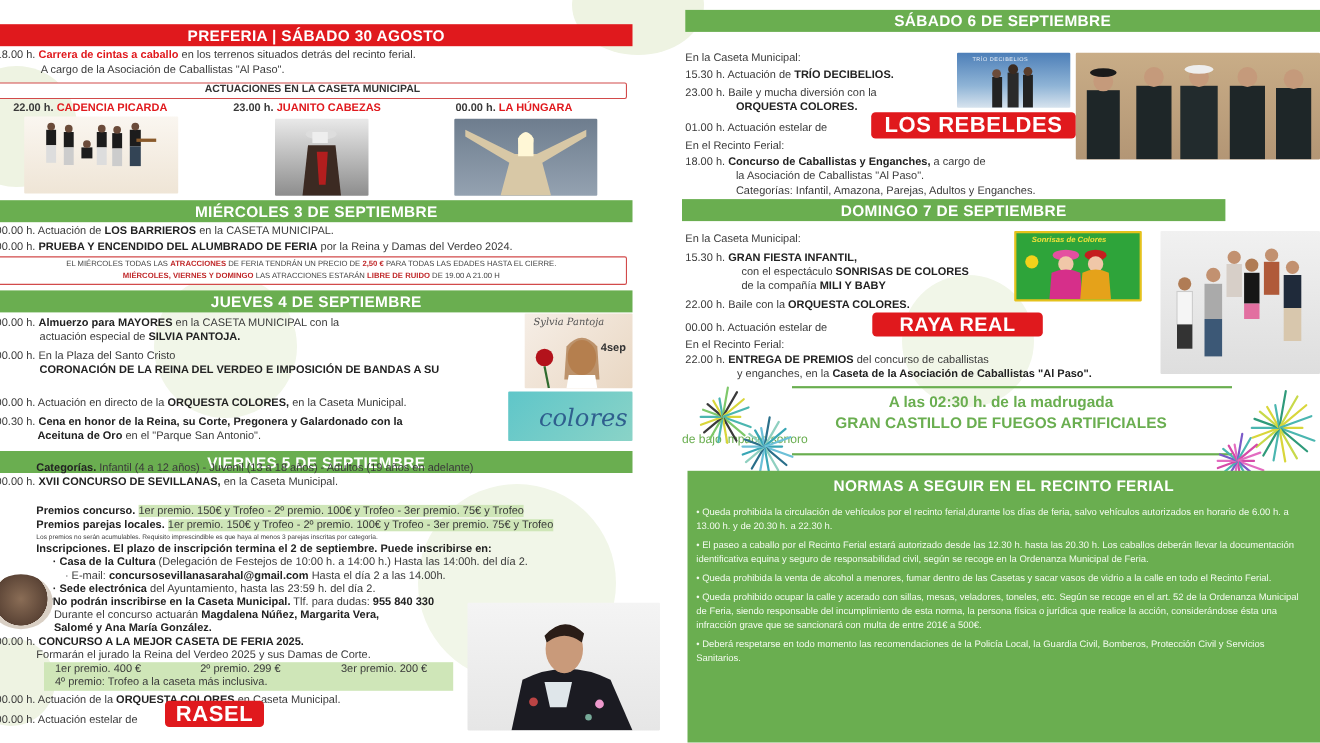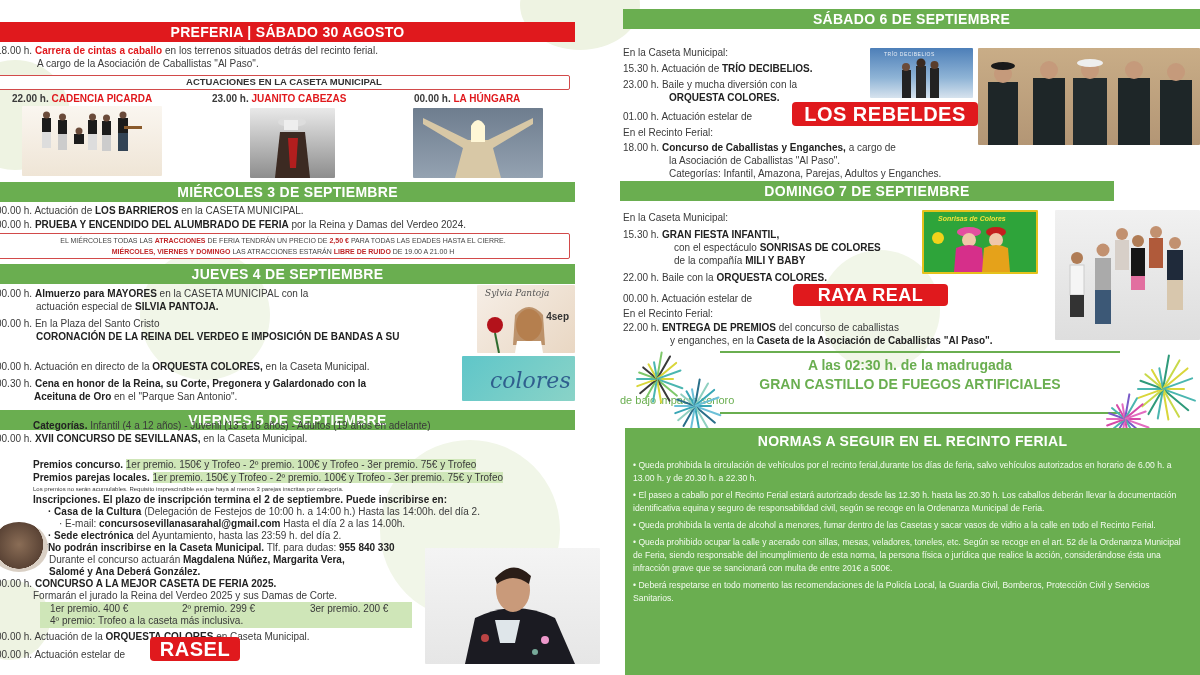--- a/index.html
+++ b/index.html
@@ -169,21 +169,21 @@
   </div>
   <div class="line" style="left:48px;top:530px">
     <b>· Sede electrónica</b> <span>del Ayuntamiento, hasta las 23:59 h. del día 2.</span>
   </div>
   <div class="line" style="left:44px;top:542px">
     <b>*No podrán inscribirse en la Caseta Municipal.</b> <span>Tlf. para dudas:</span> <b>955 840 330</b>
   </div>
   <div class="line" style="left:49px;top:554px">
     <span>Durante el concurso actuarán</span> <b>Magdalena Núñez, Margarita Vera,</b>
   </div>
-  <div class="line" style="left:49px;top:566px;font-weight:bold;color:#222">Salomé y Ana Deberá González.</div>
+  <div class="line" style="left:49px;top:566px;font-weight:bold;color:#222">Salomé y Ana María González.</div>
   <div class="photo" style="left:-10px;top:522px;width:58px;height:50px;border-radius:50%;background:radial-gradient(circle at 50% 45%,#8a6d56,#5a4335 60%,#d9cfc4 61%)"></div>
 
   <div class="line" style="left:-4px;top:578px">
     <span>00.00 h.</span> <b>CONCURSO A LA MEJOR CASETA DE FERIA 2025.</b>
   </div>
   <div class="line" style="left:33px;top:590px">Formarán el jurado la Reina del Verdeo 2025 y sus Damas de Corte.</div>
   <div class="hl" style="position:absolute;left:40px;top:602px;width:372px;height:26px">
     <span class="line" style="left:10px;top:1px">1er premio. 400 €</span>
     <span class="line" style="left:142px;top:1px">2º premio. 299 €</span>
     <span class="line" style="left:270px;top:1px">3er premio. 200 €</span>

